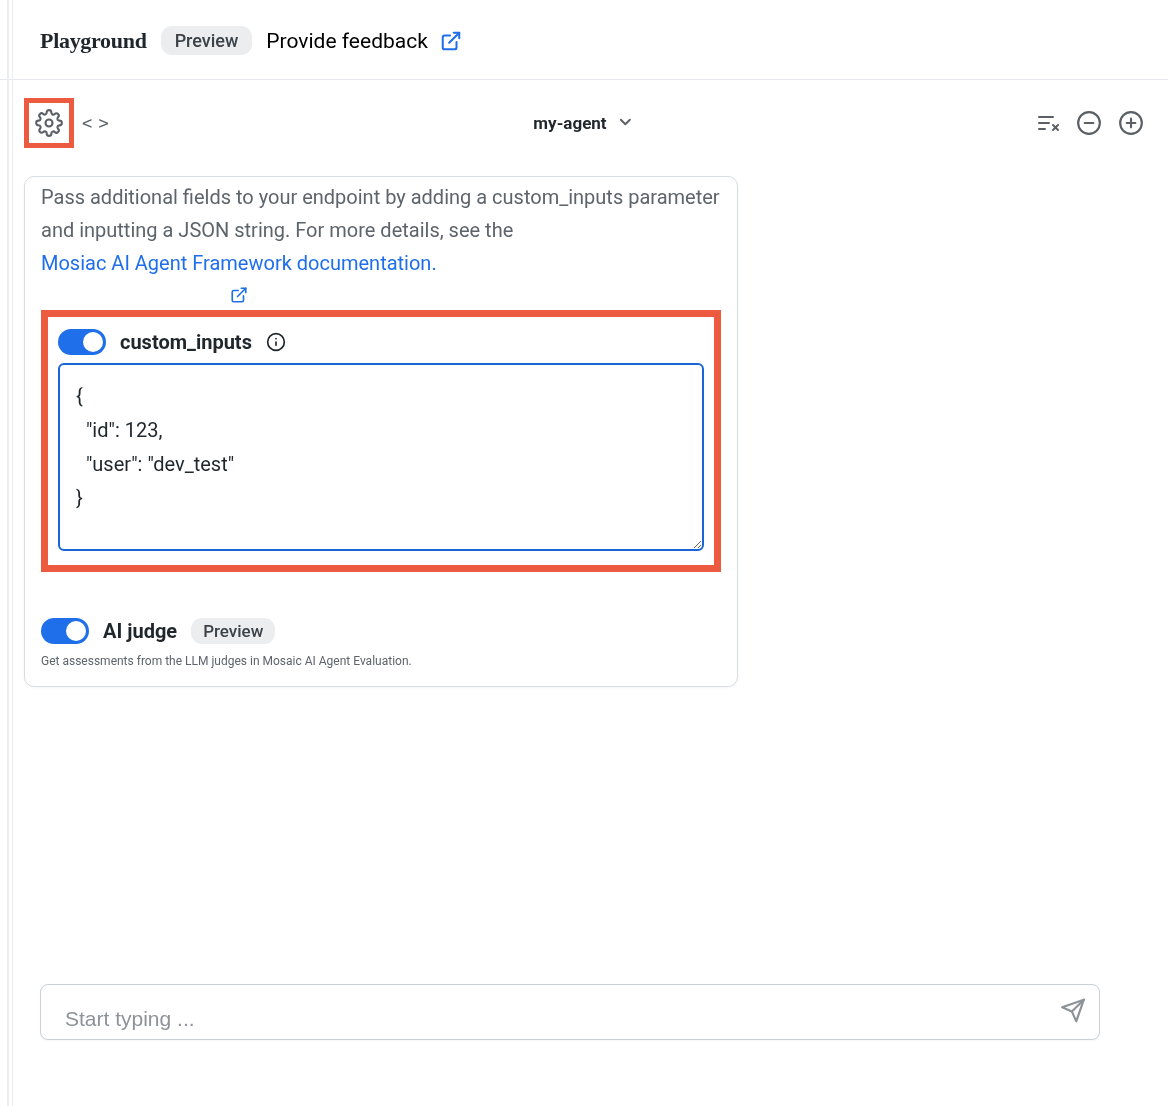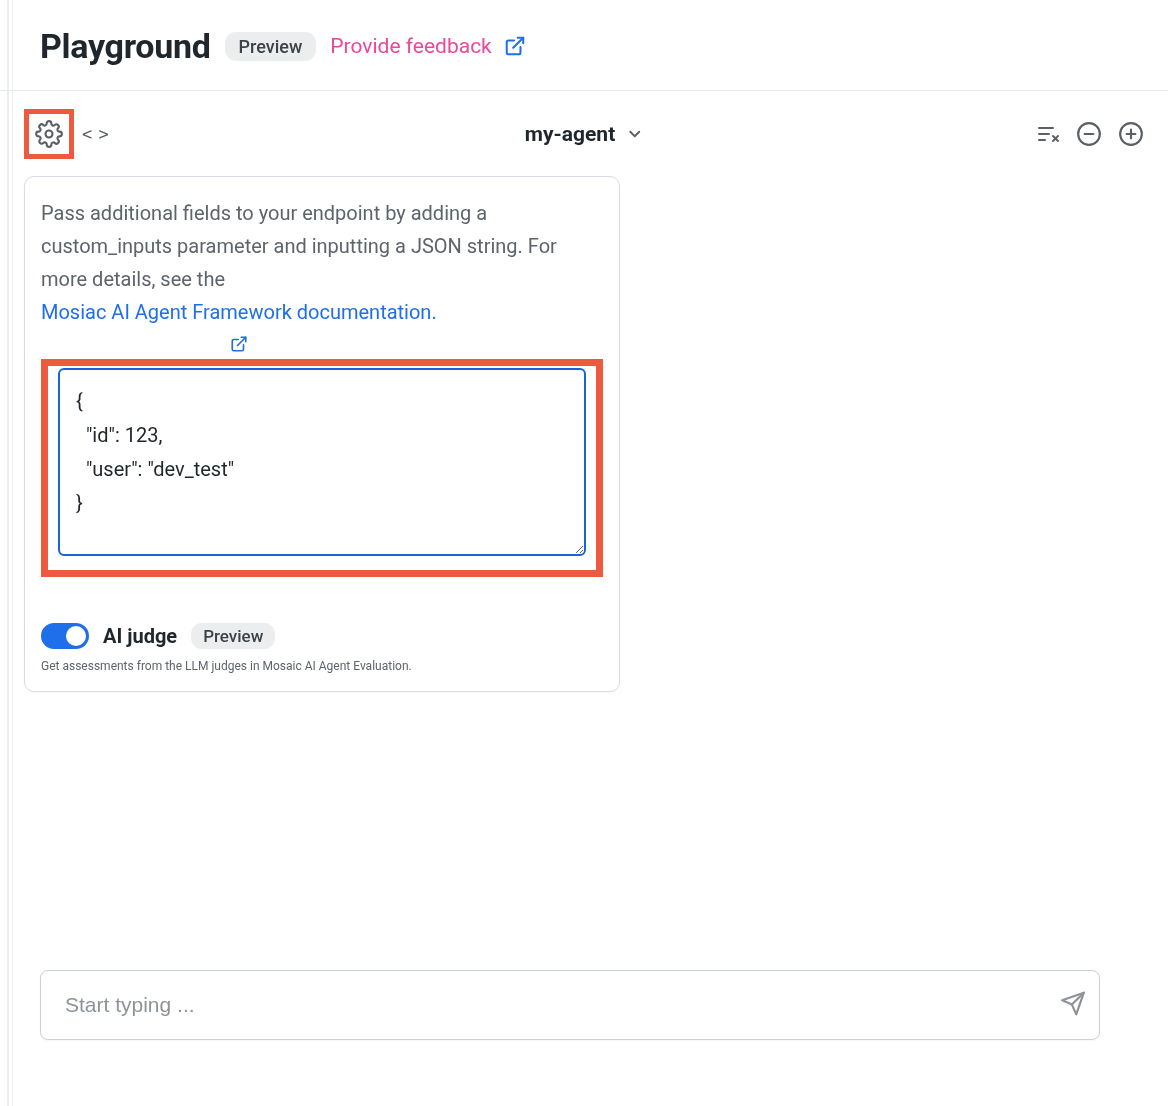--- a/index.html
+++ b/index.html
@@ -14,37 +14,38 @@
 
   
   .header {
     display: flex;
     align-items: center;
     gap: 14px;
     padding: 26px 0 24px 40px;
     border-bottom: 1px solid #e5e8ec;
   }
   .header h1 {
-    font-size: 34px;
+    font-size: 22px;
     font-weight: 700;
     letter-spacing: -0.3px;
+    font-family: Liberation Serif, serif;
   }
   .badge {
     background: #ecedef;
     color: #3b4249;
     font-size: 18px;
     padding: 4px 14px;
     border-radius: 11px;
     font-weight: 500;
   }
   .feedback-link {
     display: inline-flex;
     align-items: center;
     gap: 12px;
-    color: #ec4899;
+    color: #000000;
     font-size: 21px;
     text-decoration: none;
     font-weight: 400;
   }
   .feedback-link svg { stroke: #1f6feb; }
 
   
   .content {
     position: relative;
     padding: 0;
@@ -67,45 +68,45 @@
     font-size: 17px;
     letter-spacing: -2px;
     font-family: monospace;
     cursor:pointer;
   }
   .model-select {
     position:absolute;
     left:50%;
     transform:translateX(-50%);
     display:flex;
-    align-items:center;
+    align-items:flex-start;
     gap:10px;
     font-weight:700;
-    font-size:21px;
+    font-size:17px;
     cursor:pointer;
   }
   .model-select svg{stroke:#5a6066;}
   .toolbar-right{
     margin-left:auto;
     display:flex;
     align-items:center;
     gap:16px;
   }
   .toolbar-right svg{stroke:#5a6066;}
 
   
   .popover{
     position:absolute;
     top:176px;
     left:24px;
-    width:596px;
+    width:714px;
     background:#fff;
     border:1px solid #d8dde3;
     border-radius:10px;
-    padding:20px 16px 18px;
+    padding:4px 16px 18px;
     box-shadow:0 1px 3px rgba(0,0,0,0.04);
   }
   .popover-desc{
     font-size:20px;
     line-height:1.65;
     color:#5d646b;
   }
   .popover-desc a{
     color:#1f6feb;
     text-decoration:none;
@@ -159,21 +160,21 @@
   
   .chat-input-wrap{
     position:absolute;
     left:40px;right:68px;
     bottom:66px;
   }
   .chat-input{
     width:100%;
     border:1px solid #c9d0d7;
     border-radius:8px;
-    padding:22px 60px 22px 24px;
+    padding:22px 60px 8px 24px;
     font-size:21px;
     color:#1f272d;
     box-shadow:0 1px 2px rgba(0,0,0,0.04);
   }
   .chat-input::placeholder{color:#8e9399;}
   .send-btn{
     position:absolute;
     right:14px;top:50%;transform:translateY(-50%);
     background:none;border:none;cursor:pointer;
   }
@@ -245,20 +246,29 @@
         <span>Mosiac AI Agent Framework documentation.</span>
       <svg width="18" height="18" viewBox="0 0 24 24" fill="none" stroke="#1f6feb" stroke-width="2.2" stroke-linecap="round" stroke-linejoin="round">
           <path d="M18 13v6a2 2 0 0 1-2 2H5a2 2 0 0 1-2-2V8a2 2 0 0 1 2-2h6"></path>
           <polyline points="15 3 21 3 21 9"></polyline>
           <line x1="10" y1="14" x2="21" y2="3"></line>
         </svg>
     </a>
   </p>
 
   <div class="highlight-box">
+    <div class="toggle-row">
+      <div class="toggle"></div>
+      <span class="toggle-label">custom_inputs</span>
+      <svg class="info-icon" viewBox="0 0 24 24" stroke-width="2" stroke-linecap="round" stroke-linejoin="round">
+          <circle cx="12" cy="12" r="10"></circle>
+          <line x1="12" y1="16" x2="12" y2="12"></line>
+          <line x1="12" y1="8" x2="12.01" y2="8"></line>
+        </svg>
+    </div>
     <textarea class="json-textarea" style="">{
   "id": 123,
   "user": "dev_test"
 }</textarea>
   </div>
 
   <div class="judge-row">
     <div class="toggle"></div>
     <span class="toggle-label">AI judge</span>
     <span class="badge" style="font-size:17px;padding:3px 12px;">Preview</span>

